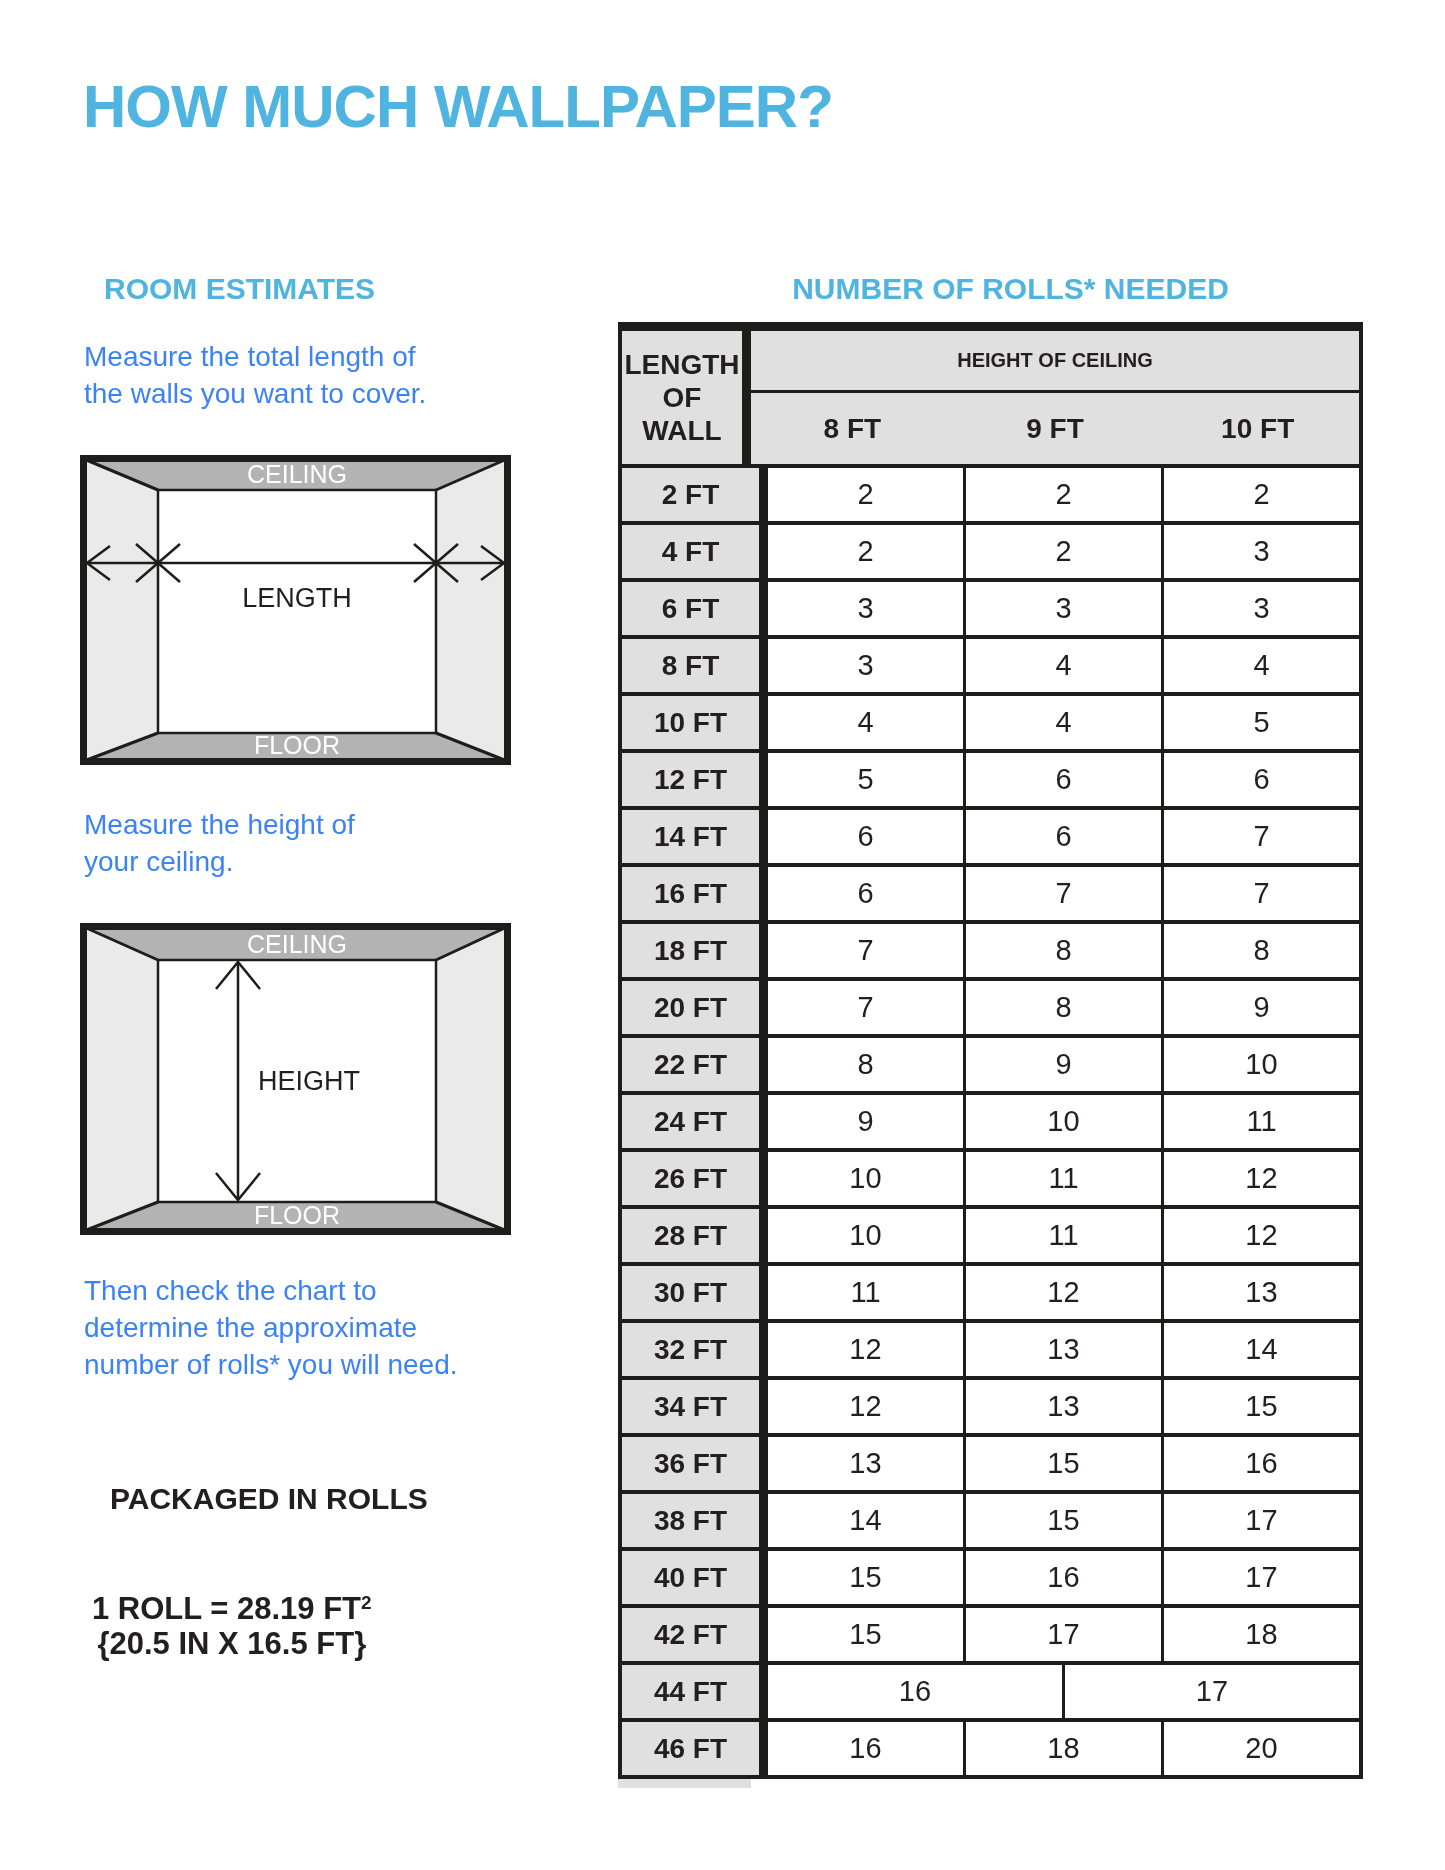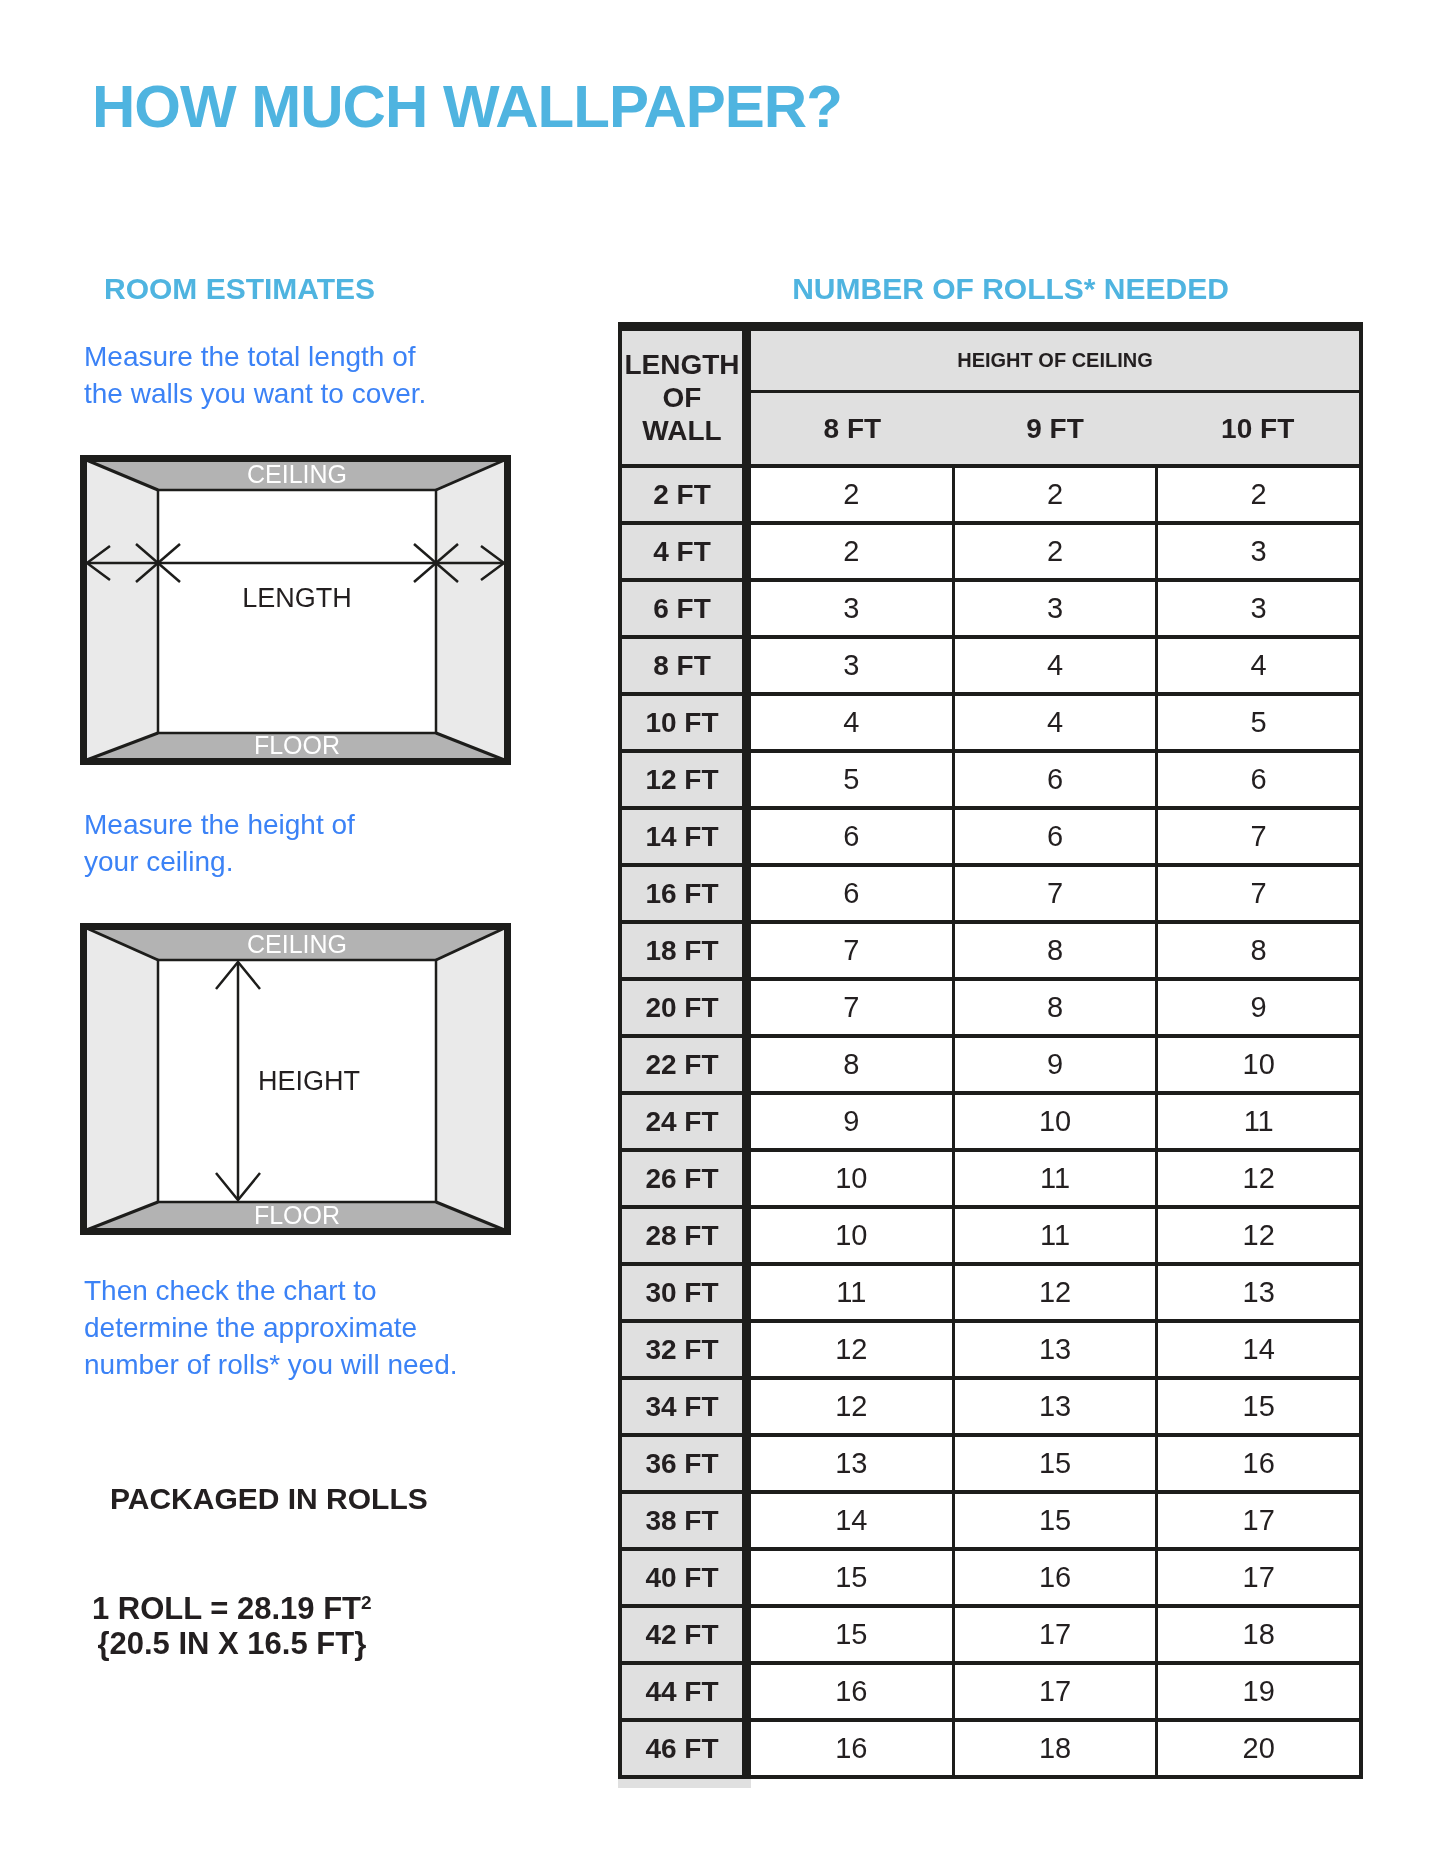--- a/index.html
+++ b/index.html
@@ -1,21 +1,21 @@
 <!DOCTYPE html>
 <html><head>
 <meta charset="utf-8">
 <style>
   html,body { margin:0; padding:0; background:#ffffff; }
   .page {
     position:relative; width:1445px; height:1870px; background:#ffffff;
     font-family:"Liberation Sans", sans-serif; color:#231f20; overflow:hidden;
   }
   .page-title {
-    position:absolute; left:92px; top:72px;
+    position:absolute; left:83px; top:72px;
     font-size:60px; font-weight:bold; letter-spacing:-1px; color:#4fb4e0;
   }
   .section-heading {
     position:absolute; font-size:30px; font-weight:bold; color:#4fb4e0;margin-left:20px;
   }
   .heading-left { left:84px; top:272px; }
   .heading-table { left:618px; top:272px; width:745px; text-align:center; }
   .para {
     position:absolute; left:84px; font-size:28px; line-height:37px;
     white-space:pre-line; color:#3b82f6;
@@ -53,21 +53,21 @@
   }
   .t-group {
     height:62px; border-bottom:3px solid #1d1d1b; box-sizing:border-box;
     display:flex; align-items:center; justify-content:center;
     font-weight:bold; font-size:20px;
   }
   .t-subrow { flex:1; display:flex; }
   .t-subcol { flex:1; display:flex; align-items:center; justify-content:center; font-weight:bold; font-size:28px; }
   .t-row { display:flex; height:57px; border-bottom:4px solid #1d1d1b; box-sizing:border-box; }
   .t-rowlabel {
-    flex:none; width:124px; background:#e0e0e0; border-left:4px solid #1d1d1b;
+    flex:none; width:141px; background:#e0e0e0; border-left:4px solid #1d1d1b;
     box-sizing:border-box; display:flex; align-items:center; justify-content:center;
     font-weight:bold; font-size:28px;
   }
   .t-cell {
     flex:1; background:#ffffff; display:flex; align-items:center; justify-content:center;
     font-size:29px; border-right:3px solid #1d1d1b; box-sizing:border-box;
   }
   .t-cell:last-child { border-right:4px solid #1d1d1b; }
   .t-stub { width:133px; height:9px; background:#e0e0e0; }
 
@@ -317,21 +317,20 @@
           <div class="t-sep"></div>
           <div class="t-cell">15</div>
           <div class="t-cell">17</div>
           <div class="t-cell">18</div>
         </div>
         <div class="t-row">
           <div class="t-rowlabel">44 FT</div>
           <div class="t-sep"></div>
           <div class="t-cell">16</div>
           <div class="t-cell">17</div>
-          <div class="t-cell">19</div>
         </div>
         <div class="t-row">
           <div class="t-rowlabel">46 FT</div>
           <div class="t-sep"></div>
           <div class="t-cell">16</div>
           <div class="t-cell">18</div>
           <div class="t-cell">20</div>
         </div>
       </div>
     <div class="t-stub"></div>

